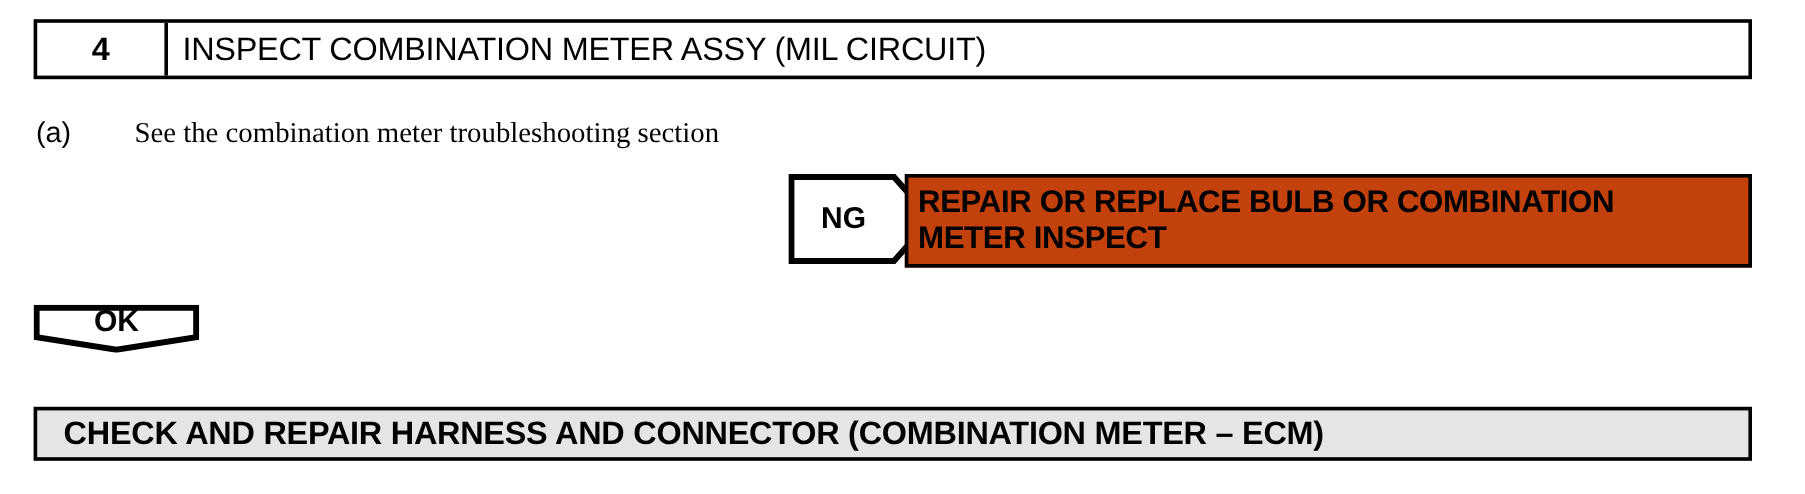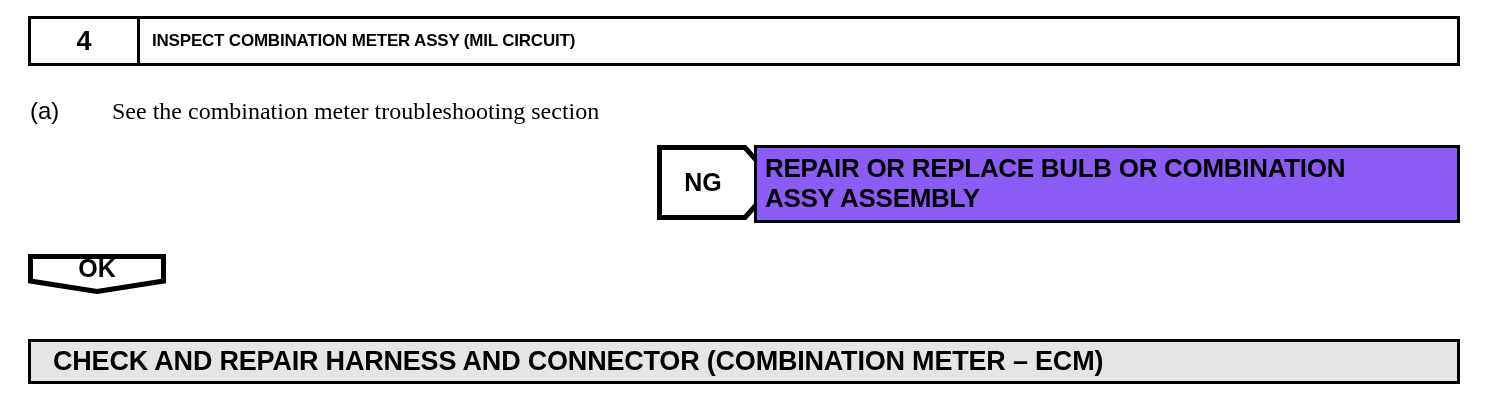--- a/index.html
+++ b/index.html
@@ -43,22 +43,22 @@
     font-size: 27px;
     font-weight: 700;
     letter-spacing: 0px;
   }
   .step-title-cell {
     flex: 1;
     box-sizing: border-box;
     display: flex;
     align-items: center;
     padding-left: 12px;
-    font-size: 17px;
-    font-weight: 700;
+    font-size: 27px;
+    font-weight: 400;
     letter-spacing: -0.2px;
     white-space: nowrap;
   }
 
   
   .proc-line {
     position: absolute;
     left: 30px;
     top: 97px;
     display: flex;
@@ -106,21 +106,21 @@
   }
 
   .result-box {
     position: absolute;
     left: 754px;
     top: 145px;
     width: 706px;   
     height: 78px;
     border: 3px solid #000000;
     box-sizing: border-box;
-    background: #8b5cf6;
+    background: #c2410c;
     padding: 5px 0 0 8px;
     font-size: 26px;
     font-weight: 700;
     line-height: 1.17;
     letter-spacing: -0.3px;
   }
   .result-box .ln {
     display: block;
     white-space: nowrap;
   }
@@ -188,21 +188,21 @@
 
   <div class="ng-tag">
     <svg width="122" height="75" viewBox="0 0 122 75">
       <polygon points="2.5,2.5 88,2.5 119,37.5 88,72.5 2.5,72.5" fill="#ffffff" stroke="#000000" stroke-width="5" stroke-linejoin="miter"></polygon>
     </svg>
     <span class="tag-label">NG</span>
   </div>
 
   <div class="result-box">
     <span class="ln">REPAIR OR REPLACE BULB OR COMBINATION</span>
-    <span class="ln">ASSY ASSEMBLY</span>
+    <span class="ln">METER INSPECT</span>
   </div>
 
   <div class="ok-tag">
     <svg width="138" height="40" viewBox="0 0 138 40">
       <polygon points="2.5,2.5 135.5,2.5 135.5,27 69,37.5 2.5,27" fill="#ffffff" stroke="#000000" stroke-width="5" stroke-linejoin="miter"></polygon>
     </svg>
     <span class="tag-label">OK</span>
   </div>
 
   <div class="final-box">CHECK AND REPAIR HARNESS AND CONNECTOR (COMBINATION METER – ECM)</div>

